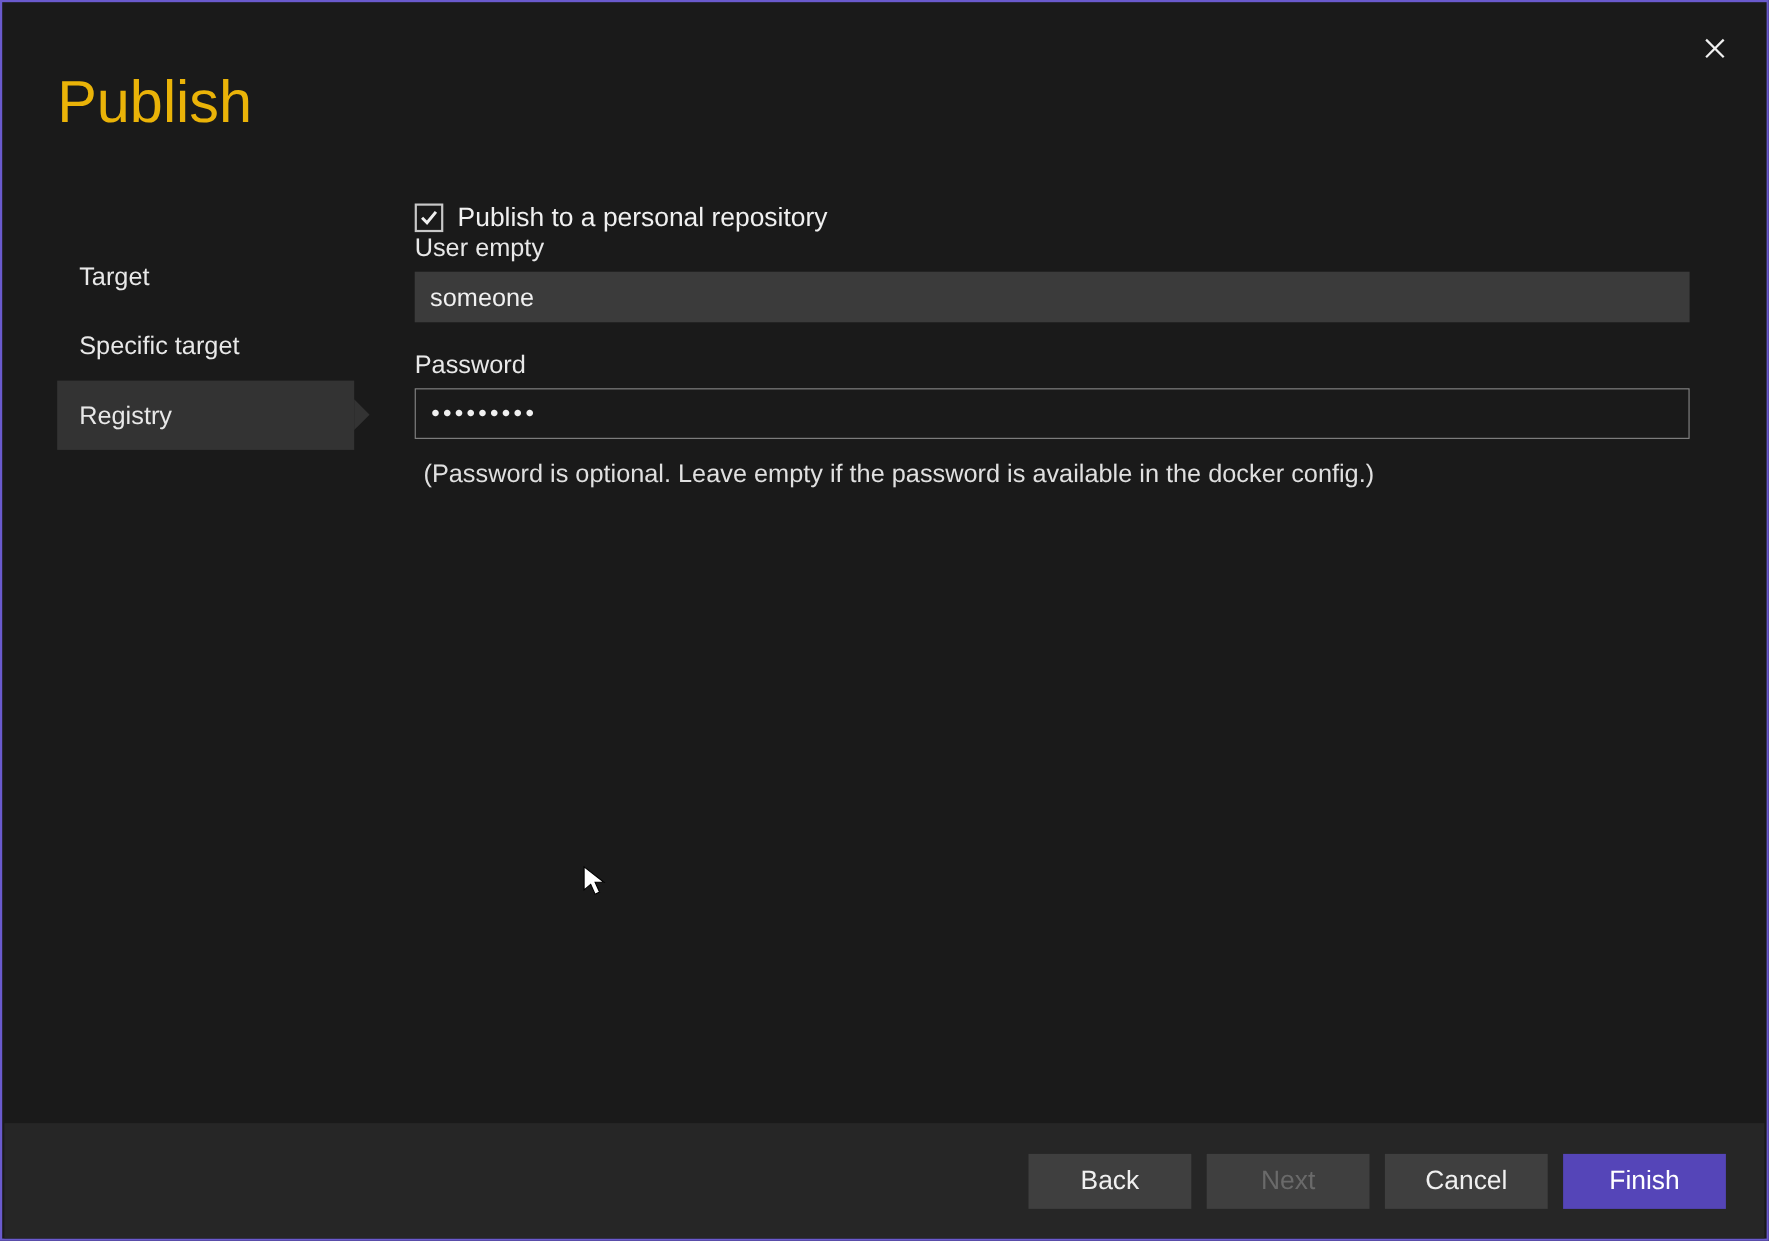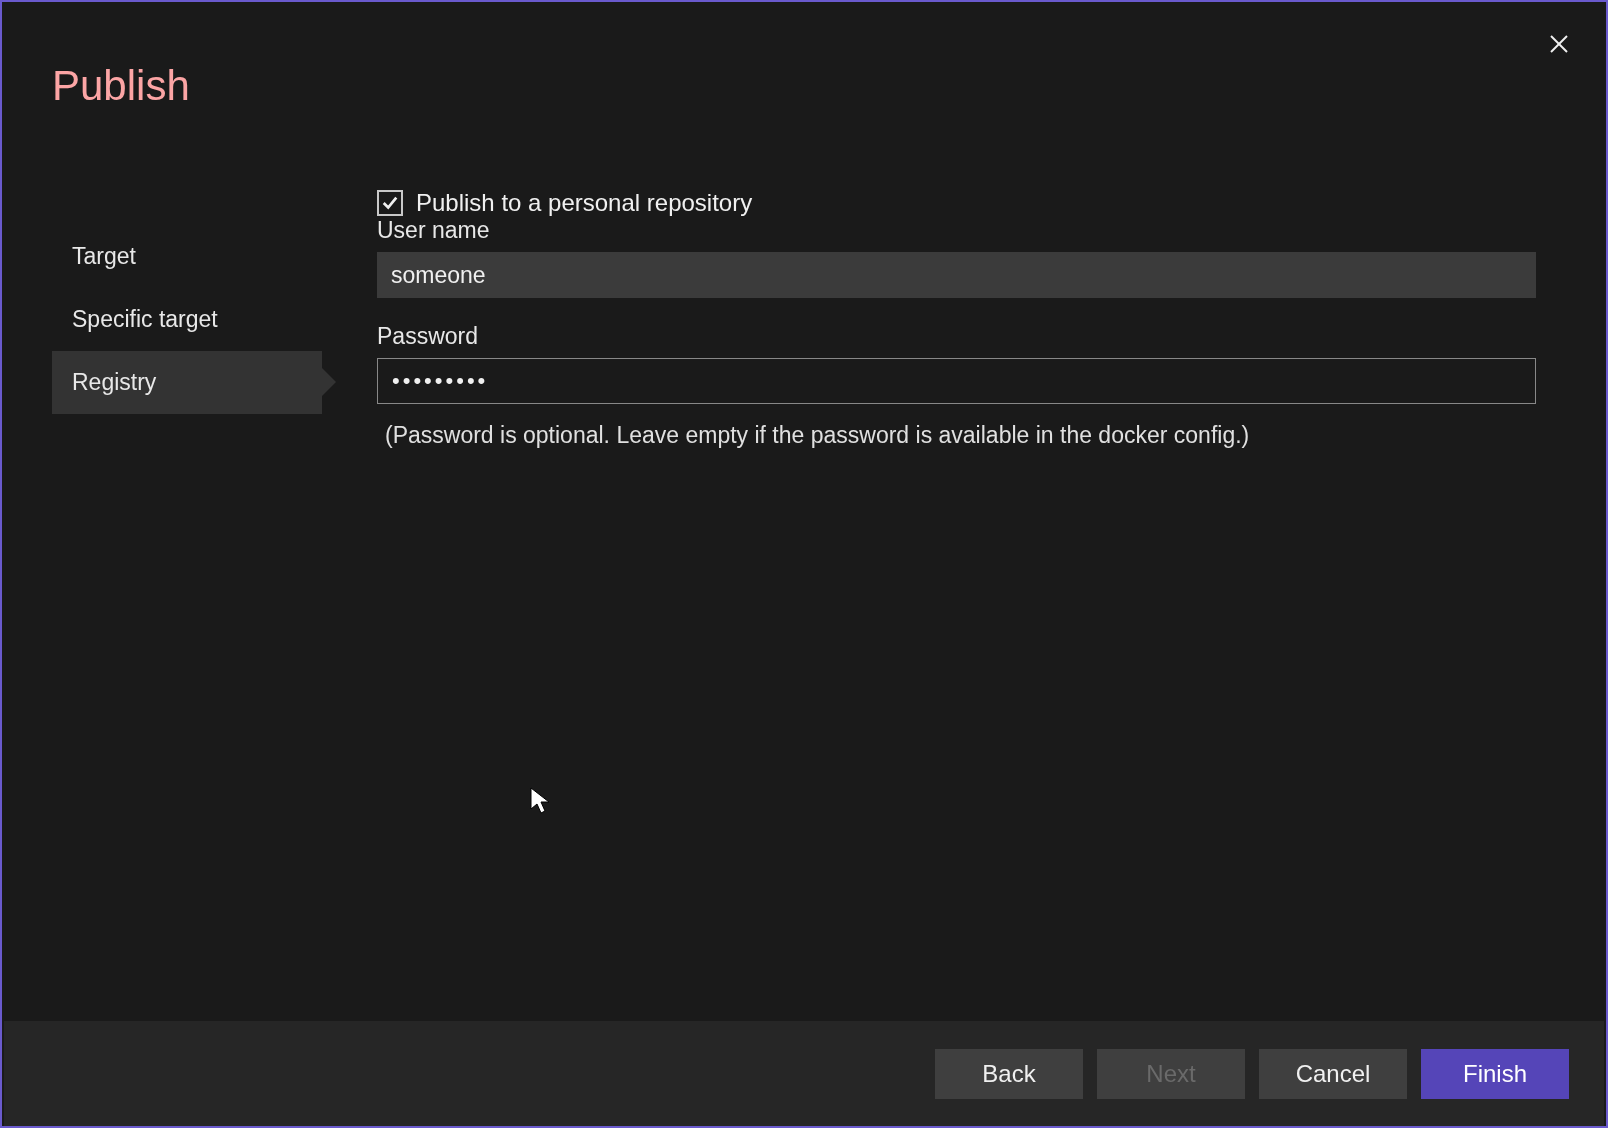--- a/index.html
+++ b/index.html
@@ -31,24 +31,24 @@
     .close-btn svg {
       width: 20px;
       height: 20px;
       stroke: #f0f0f0;
       stroke-width: 2;
     }
     .header {
       padding: 60px 50px 0 50px;
     }
     .header h1 {
-      font-size: 42px;
+      font-size: 54px;
       font-weight: 300;
-      color: #fca5a5;
-      margin-bottom: 29px;
+      color: #eab308;
+      margin-bottom: 10px;
     }
     .header .subtitle {
       font-size: 25px;
       font-weight: 400;
       color: #e8e8e8;
     }
     .content {
       display: flex;
       padding: 50px 40px 0 50px;
       align-items: center;
@@ -216,21 +216,21 @@
   <div class="main">
     <div class="checkbox-row">
       <div class="checkbox">
         <svg viewBox="0 0 20 20">
           <polyline points="3,10 8,15 17,4"></polyline>
         </svg>
       </div>
       <span class="checkbox-label">Publish to a personal repository</span>
     </div>
 
-    <div class="field-label">User name</div>
+    <div class="field-label">User empty</div>
     <input type="text" class="text-input" value="someone" style="">
 
     <div class="field-label">Password</div>
     <input type="text" class="password-input" value="•••••••••" style="">
 
     <div class="hint">(Password is optional. Leave empty if the password is available in the docker config.)</div>
   </div>
 </div>
 
 <div class="footer">

